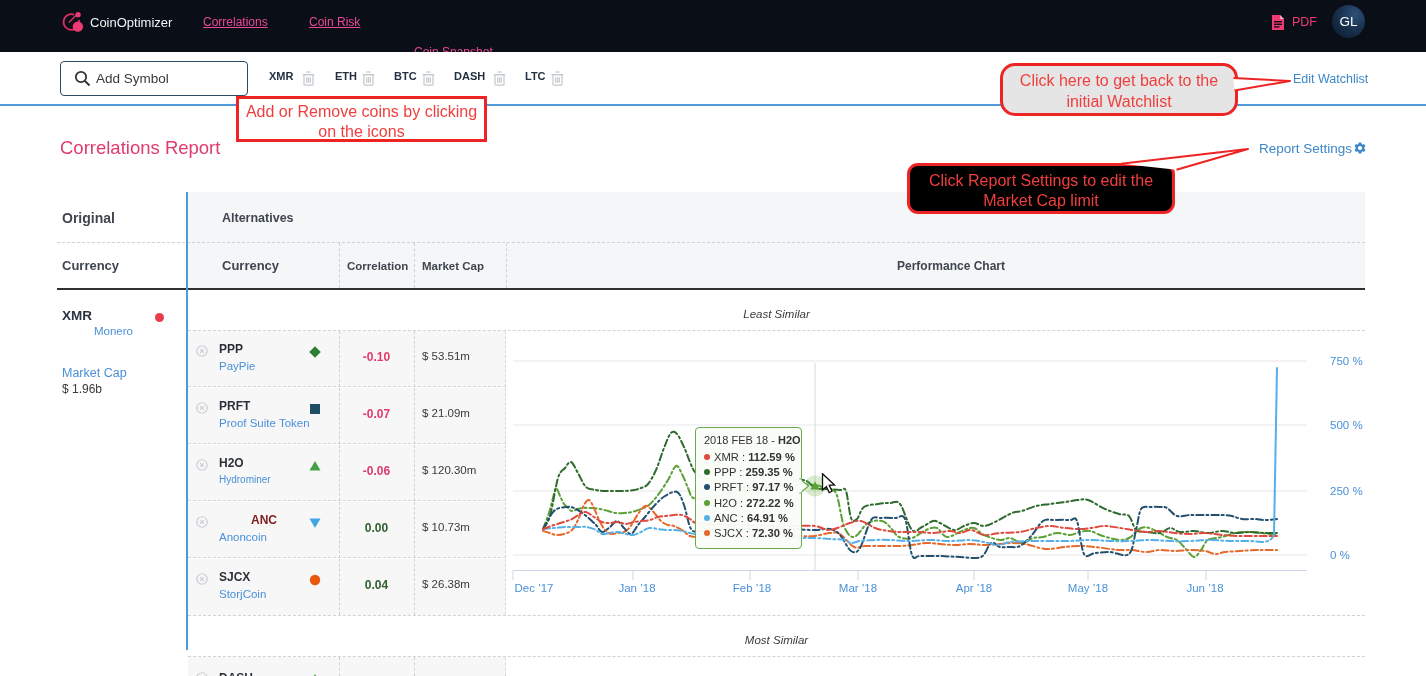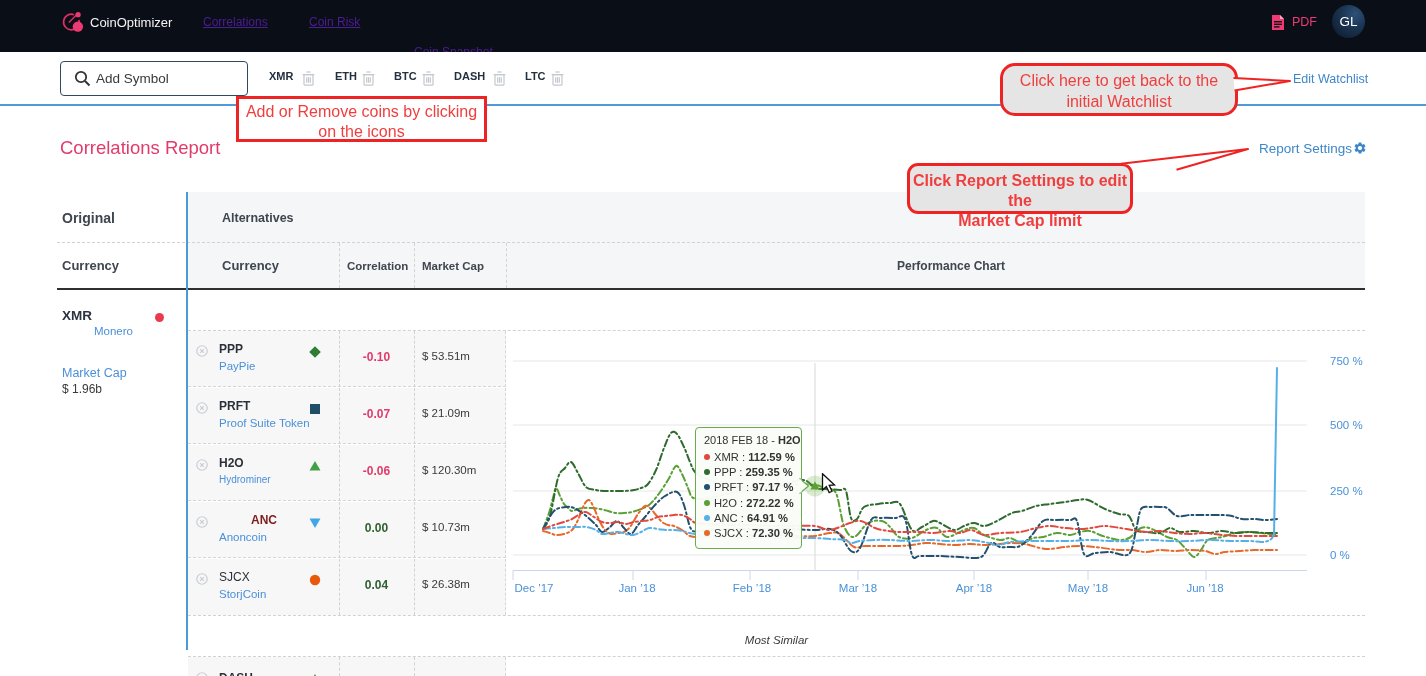--- a/index.html
+++ b/index.html
@@ -4,21 +4,21 @@
 <style>
   * { margin:0; padding:0; box-sizing:border-box; }
   html,body { width:1426px; height:676px; overflow:hidden; background:#fff;
     font-family:"Liberation Sans", sans-serif; }
   .abs { position:absolute; }
   #stage { position:relative; width:1426px; height:676px; overflow:hidden; }
   .dashedH { border-top:1px dashed #d2d2d2; height:0; }
   .dashedV { border-left:1px dashed #d2d2d2; width:0; }
   .rowbg { background:#f7f7f8; }
   .sym { font-size:11px; font-weight:bold; color:#22303f; }
-  .navlink { font-size:12px; color:#4c1d95; text-decoration:underline; }
+  .navlink { font-size:12px; color:#ec4899; text-decoration:underline; }
   .bluelink { color:#3d87c9; }
 </style>
 </head>
 <body>
 <div id="stage">
 
   <div class="abs" id="navbar" style="left:0;top:0;width:1426px;height:52px;background:#0a0e16;"></div>
   <svg class="abs" style="left:61px;top:8px;" width="26" height="28" viewBox="0 0 26 28">
       <path d="M17.9 12 A7.8 7.8 0 1 1 13.1 6.7" fill="none" stroke="#dd2f64" stroke-width="1.7"></path>
       <line x1="7.9" y1="14.6" x2="16.1" y2="6.2" stroke="#dd2f64" stroke-width="1.4"></line>
@@ -125,20 +125,21 @@
   <div class="abs dashedV" style="left:506px;top:243px;height:45px;"></div>
   <div class="abs" style="left:57px;top:288px;width:1308px;height:2px;background:#303030;"></div>
   <div class="abs" style="left:186px;top:192px;width:2px;height:458px;background:#4a9ad9;"></div>
 
   <div class="abs" style="left:62px;top:308px;font-size:13.5px;font-weight:bold;color:#2b3440;">XMR</div>
   <div class="abs" style="left:155px;top:313px;width:9px;height:9px;border-radius:50%;background:#ea3b4e;"></div>
   <div class="abs" style="left:62px;top:325px;font-size:11.5px;color:#4a90d9;margin-left:32px;">Monero</div>
   <div class="abs" style="left:62px;top:366px;font-size:12.5px;color:#4a90d9;">Market Cap</div>
   <div class="abs" style="left:62px;top:382px;font-size:12px;color:#3a3a3a;">$ 1.96b</div>
 
+  <div class="abs" style="left:188px;top:308px;width:1177px;text-align:center;font-size:11.5px;font-style:italic;color:#3a3a3a;">Least Similar</div>
   <div class="abs dashedH" style="left:188px;top:330px;width:1177px;"></div>
 
   <div class="abs rowbg" style="left:188px;top:331px;width:318px;height:56px;border-right:1px dashed #d6d6d6;border-bottom:1px dashed #d6d6d6;"></div>
   <div class="abs dashedV" style="left:339px;top:331px;height:56px;"></div>
   <div class="abs dashedV" style="left:414px;top:331px;height:56px;"></div>
   <svg class="abs" style="left:196px;top:345px;" width="12" height="12" viewBox="0 0 14 14">
       <circle cx="7" cy="7" r="6.1" fill="none" stroke="#c9cdd2" stroke-width="1.4"></circle>
       <path d="M4.8 4.8 L9.2 9.2 M9.2 4.8 L4.8 9.2" stroke="#c9cdd2" stroke-width="1.3"></path>
     </svg>
   <div class="abs" style="left:219px;top:342px;font-size:12px;font-weight:bold;color:#2b3138;">PPP</div>
@@ -190,21 +191,21 @@
     </svg>
   <div class="abs" style="left:339px;top:521px;width:75px;text-align:center;font-size:12px;font-weight:bold;color:#2f5f2f;">0.00</div>
   <div class="abs" style="left:422px;top:521px;font-size:11.5px;color:#3a3a3a;">$ 10.73m</div>
   <div class="abs rowbg" style="left:188px;top:559px;width:318px;height:56px;border-right:1px dashed #d6d6d6;"></div>
   <div class="abs dashedV" style="left:339px;top:559px;height:56px;"></div>
   <div class="abs dashedV" style="left:414px;top:559px;height:56px;"></div>
   <svg class="abs" style="left:196px;top:573px;" width="12" height="12" viewBox="0 0 14 14">
       <circle cx="7" cy="7" r="6.1" fill="none" stroke="#c9cdd2" stroke-width="1.4"></circle>
       <path d="M4.8 4.8 L9.2 9.2 M9.2 4.8 L4.8 9.2" stroke="#c9cdd2" stroke-width="1.3"></path>
     </svg>
-  <div class="abs" style="left:219px;top:570px;font-size:12px;font-weight:normal;color:#2b3138;">SJCX</div>
+  <div class="abs" style="left:219px;top:570px;font-size:12px;font-weight:bold;color:#2b3138;">SJCX</div>
   <div class="abs" style="left:219px;top:588px;font-size:11.5px;color:#4a90d9;">StorjCoin</div>
   <svg class="abs" style="left:309px;top:574px;" width="12" height="12" viewBox="0 0 12 12">
       <circle cx="6" cy="6" r="5.2" fill="#e8590c"></circle>
     </svg>
   <div class="abs" style="left:339px;top:578px;width:75px;text-align:center;font-size:12px;font-weight:bold;color:#2f5f2f;">0.04</div>
   <div class="abs" style="left:422px;top:578px;font-size:11.5px;color:#3a3a3a;">$ 26.38m</div>
   <div class="abs rowbg" style="left:188px;top:657px;width:318px;height:19px;border-right:1px dashed #d6d6d6;"></div>
   <div class="abs dashedV" style="left:339px;top:657px;height:19px;"></div>
   <div class="abs dashedV" style="left:414px;top:657px;height:19px;"></div>
   <svg class="abs" style="left:196px;top:672px;" width="12" height="12" viewBox="0 0 14 14">
@@ -277,22 +278,22 @@
   <div class="abs" style="left:1293px;top:72px;font-size:12.5px;color:#3d87c9;z-index:3;">Edit Watchlist</div>
 
   <div class="abs" style="left:236px;top:96px;width:251px;height:46px;border:3px solid #ee2424;background:#fff;
        z-index:8;text-align:center;font-size:16px;color:#f03e3e;line-height:20px;padding-top:3px;">
     Add or Remove coins by clicking<br>on the icons</div>
 
   <div class="abs" style="left:1000px;top:63px;width:238px;height:53px;border:3.5px solid #ee2424;border-radius:15px;
        background:#e5e5e5;z-index:8;text-align:center;font-size:16px;color:#f03e3e;line-height:21px;padding-top:4px;">
     Click here to get back to the<br>initial Watchlist</div>
 
-  <div class="abs" style="left:907px;top:162.5px;width:226px;height:51px;border:3.5px solid #ee2424;border-radius:11px;
-       background:#e5e5e5;z-index:8;text-align:center;font-size:16px;color:#f03e3e;line-height:20px;padding-top:5px;font-weight:bold;">
+  <div class="abs" style="left:907px;top:162.5px;width:268px;height:51px;border:3.5px solid #ee2424;border-radius:11px;
+       background:#000000;z-index:8;text-align:center;font-size:16px;color:#f03e3e;line-height:20px;padding-top:5px;">
     Click Report Settings to edit the<br>Market Cap limit</div>
 
   <svg class="abs" style="left:0;top:0;z-index:9;pointer-events:none;" width="1426" height="676" viewBox="0 0 1426 676">
     <path d="M1233.5 78 L1290 81 L1234.5 90.5" fill="#fff" stroke="#ee2424" stroke-width="2" stroke-linejoin="round"></path>
     <path d="M1121 163.8 L1248 149 L1176.5 169.8" fill="#fff" stroke="#ee2424" stroke-width="2" stroke-linejoin="round"></path>
   </svg>
 
 </div>
 
 </body></html>

